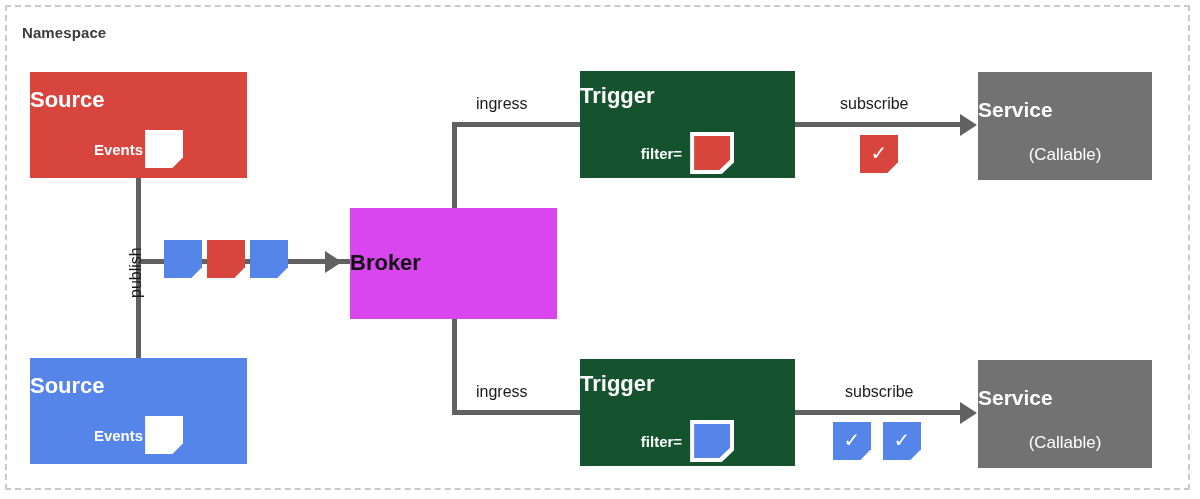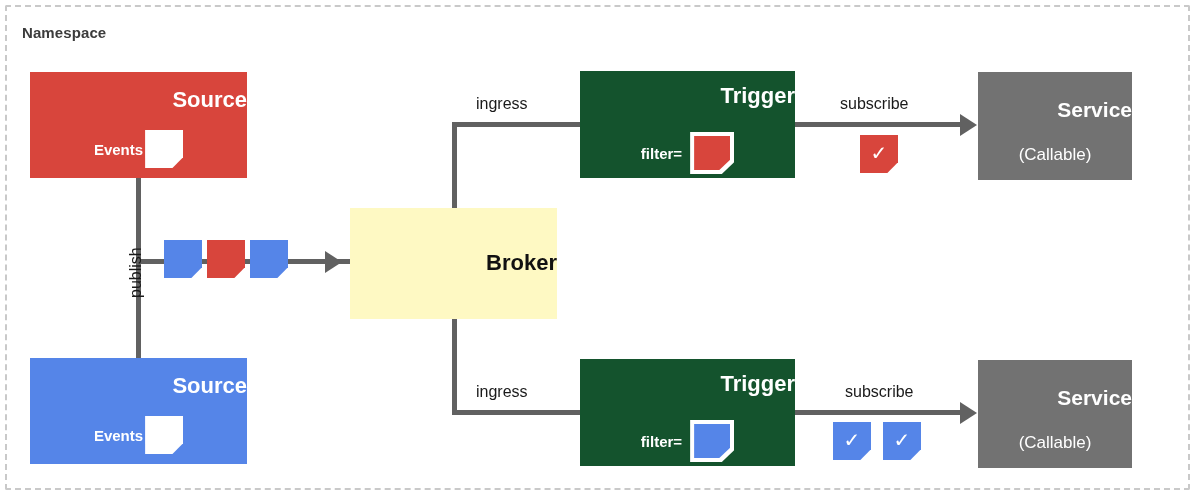--- a/index.html
+++ b/index.html
@@ -14,52 +14,52 @@
   }
   .ns-title{
     position:absolute;left:22px;top:24px;
     font-size:15px;font-weight:bold;color:#3c3c3c;letter-spacing:.1px;
     white-space:nowrap;
   }
 
   
   .node{position:absolute;box-sizing:border-box;}
   .node .title{
-    position:absolute;left:0;right:0;text-align:right;
+    position:absolute;left:0;right:0;text-align:left;
     color:#ffffff;font-weight:bold;white-space:nowrap;
   }
   .node .subtitle{
     position:absolute;left:0;right:0;text-align:center;
     color:#ffffff;font-weight:normal;white-space:nowrap;margin-top:20px;
   }
 
   
   .src{width:217px;height:106px;}
   .src .title{top:15px;font-size:22px;}
   .src-row{
     position:absolute;left:0;right:0;top:57px;height:40px;
     display:flex;align-items:center;justify-content:center;gap:2px;
   }
   .src-row .lbl{color:#fff;font-weight:bold;font-size:15px;}
 
   
-  .broker{left:350px;top:208px;width:207px;height:111px;background:#fef9c3;}
+  .broker{left:350px;top:208px;width:207px;height:111px;background:#d946ef;}
   .broker .title{top:42px;font-size:22px;color:#111111;}
 
   
   .trg{width:215px;height:107px;background:#14532d;}
   .trg .title{top:12px;font-size:22px;}
   .trg-row{
     position:absolute;left:0;right:0;top:60px;height:44px;
     display:flex;align-items:center;justify-content:center;gap:8px;
   }
   .trg-row .lbl{color:#fff;font-weight:bold;font-size:15px;}
 
   
-  .svc{width:154px;height:108px;background:#727272;}
+  .svc{width:174px;height:108px;background:#727272;}
   .svc .title{top:26px;font-size:21px;}
   .svc .subtitle{top:53px;font-size:17px;}
 
   
   .evt{
     position:relative;display:inline-block;
     width:38px;height:38px;
     clip-path:polygon(0 0,100% 0,100% 72%,72% 100%,0 100%);
   }
   .evt.w{background:#ffffff;}

